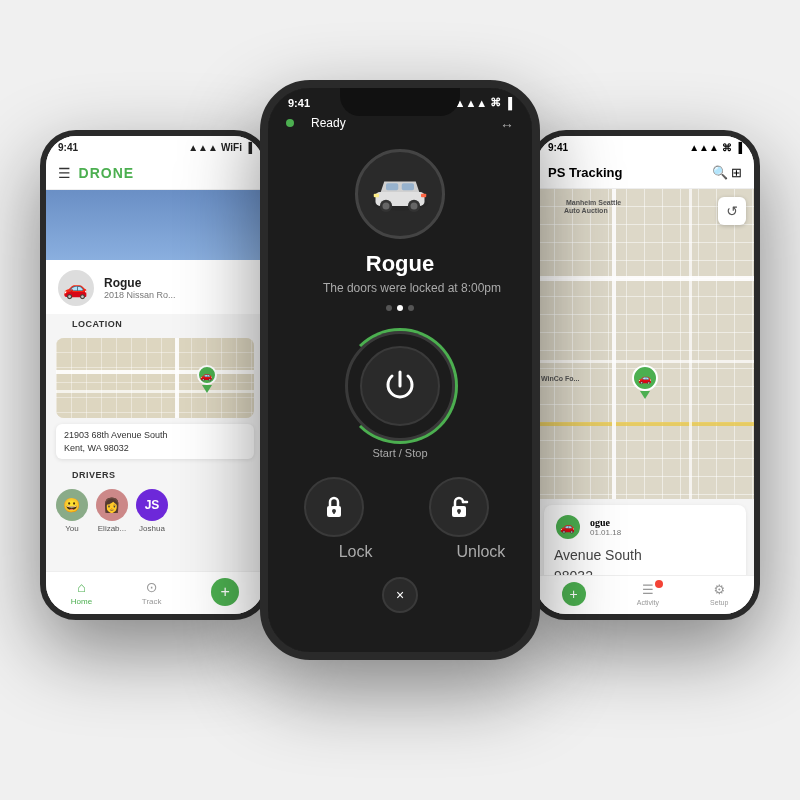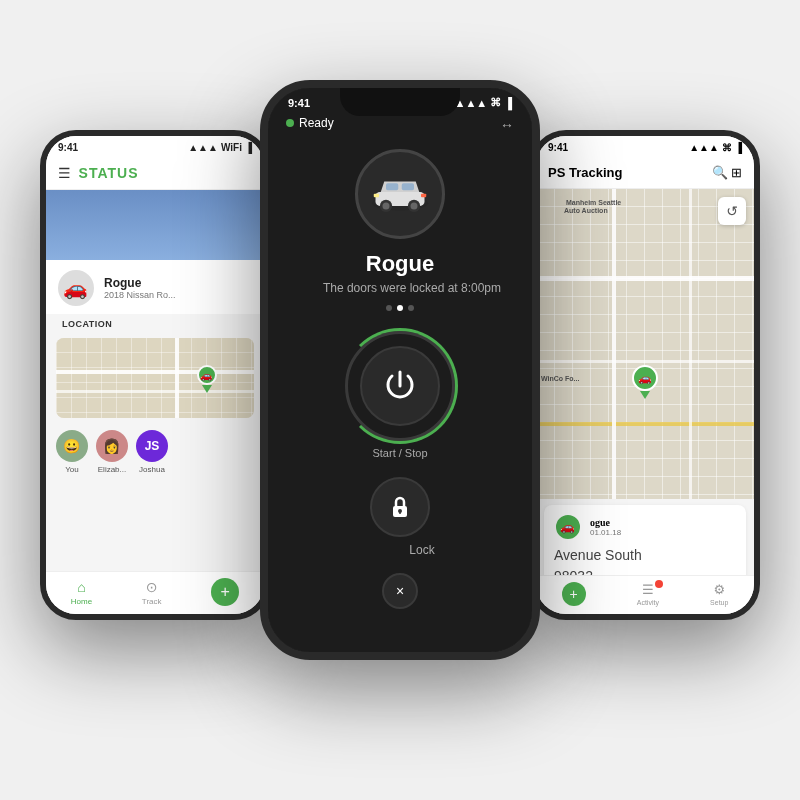--- a/index.html
+++ b/index.html
@@ -132,21 +132,21 @@
       height: 8px;
       background: #4caf50;
       border-radius: 50%;
       display: inline-block;
       margin-right: 5px;
     }
 
     .ready-label {
       display: flex;
       align-items: center;
-      gap: 0;
+      gap: 12px;
     }
 
     .arrow-icon {
       font-size: 14px;
       color: #aaa;
     }
 
     .car-circle {
       width: 90px;
       height: 90px;
@@ -252,21 +252,21 @@
     .lock-circle {
       width: 60px;
       height: 60px;
       border-radius: 50%;
       background: #2a2a2a;
       border: 2px solid #3a3a3a;
       display: flex;
       align-items: center;
       justify-content: center;
     }
-    .lock-label { color: #aaa; font-size: 12px; margin-left: 44px; }
+    .lock-label { color: #aaa; font-size: 16px; margin-left: 44px; }
 
     .close-btn {
       width: 36px;
       height: 36px;
       border-radius: 50%;
       background: #2a2a2a;
       border: 2px solid #3a3a3a;
       display: flex;
       align-items: center;
       justify-content: center;
@@ -344,21 +344,21 @@
       align-items: center;
       justify-content: center;
       font-size: 20px;
     }
 
     .vehicle-name-small { font-weight: 700; font-size: 12px; color: #222; }
     .vehicle-sub { color: #777; font-size: 9px; }
 
     .section-header {
       background: #f5f5f5;
-      padding: 5px 16px 3px;
+      padding: 5px 26px 3px;
       font-weight: 700;
       font-size: 9px;
       color: #333;
       letter-spacing: 0.5px;
       text-transform: uppercase;
     }
 
     .map-preview {
       background: #e8e0d0;
       height: 80px;
@@ -662,21 +662,21 @@
         <span>9:41</span>
         <div class="status-icons">
           <span>▲▲▲</span>
           <span>WiFi</span>
           <span>▐</span>
         </div>
       </div>
 
       <div class="left-header">
         <span class="hamburger">☰</span>
-        <span class="logo-text">STATUS</span>
+        <span class="logo-text">DRONE</span>
       </div>
 
       <div class="vehicle-card">
         <div class="vehicle-banner">
           <div class="house-bg"></div>
         </div>
         <div class="vehicle-info-row">
           <div class="vehicle-avatar">
             🚗
           </div>
@@ -691,21 +691,26 @@
       <div class="map-preview">
         <div class="map-texture-left"></div>
         <div class="map-road-left-h1"></div>
         <div class="map-road-left-h2"></div>
         <div class="map-road-left-v1"></div>
         <div class="map-pin">
           <div class="pin-circle">🚗</div>
           <div class="pin-tail"></div>
         </div>
       </div>
-
+      <div class="address-box">
+        <div>21903 68th Avenue South</div>
+        <div>Kent, WA 98032</div>
+      </div>
+
+      <div class="section-header">DRIVERS</div>
       <div class="drivers-row">
         <div class="driver-item">
           <div class="driver-avatar" style="background:#8aab88;">
             <span style="font-size:14px;">😀</span>
           </div>
           <div class="driver-name">You</div>
         </div>
         <div class="driver-item">
           <div class="driver-avatar" style="background:#cc8888;">
             <span style="font-size:14px;">👩</span>
@@ -800,20 +805,32 @@
               <svg width="28" height="28" viewBox="0 0 28 28">
                 <rect x="7" y="13" width="14" height="11" rx="2" fill="white"></rect>
                 <path d="M10 13 L10 9 A4 4 0 0 1 18 9 L18 13" stroke="white" stroke-width="2.5" fill="none" stroke-linecap="round"></path>
                 <circle cx="14" cy="18" r="2" fill="#333"></circle>
                 <line x1="14" y1="19" x2="14" y2="21" stroke="#333" stroke-width="1.5"></line>
               </svg>
             </div>
             <span class="lock-label">Lock</span>
           </div>
 
+          <div class="lock-btn">
+            <div class="lock-circle">
+              <svg width="28" height="28" viewBox="0 0 28 28">
+                <rect x="7" y="13" width="14" height="11" rx="2" fill="white"></rect>
+                <path d="M10 13 L10 9 A4 4 0 0 1 18 9" stroke="white" stroke-width="2.5" fill="none" stroke-linecap="round"></path>
+                <line x1="18" y1="9" x2="22" y2="9" stroke="white" stroke-width="2.5" stroke-linecap="round"></line>
+                <circle cx="14" cy="18" r="2" fill="#333"></circle>
+                <line x1="14" y1="19" x2="14" y2="21" stroke="#333" stroke-width="1.5"></line>
+              </svg>
+            </div>
+            <span class="lock-label">Unlock</span>
+          </div>
         </div>
 
         <div class="close-btn">
           <span>×</span>
         </div>
       </div>
 
     </div>
   </div>
 

